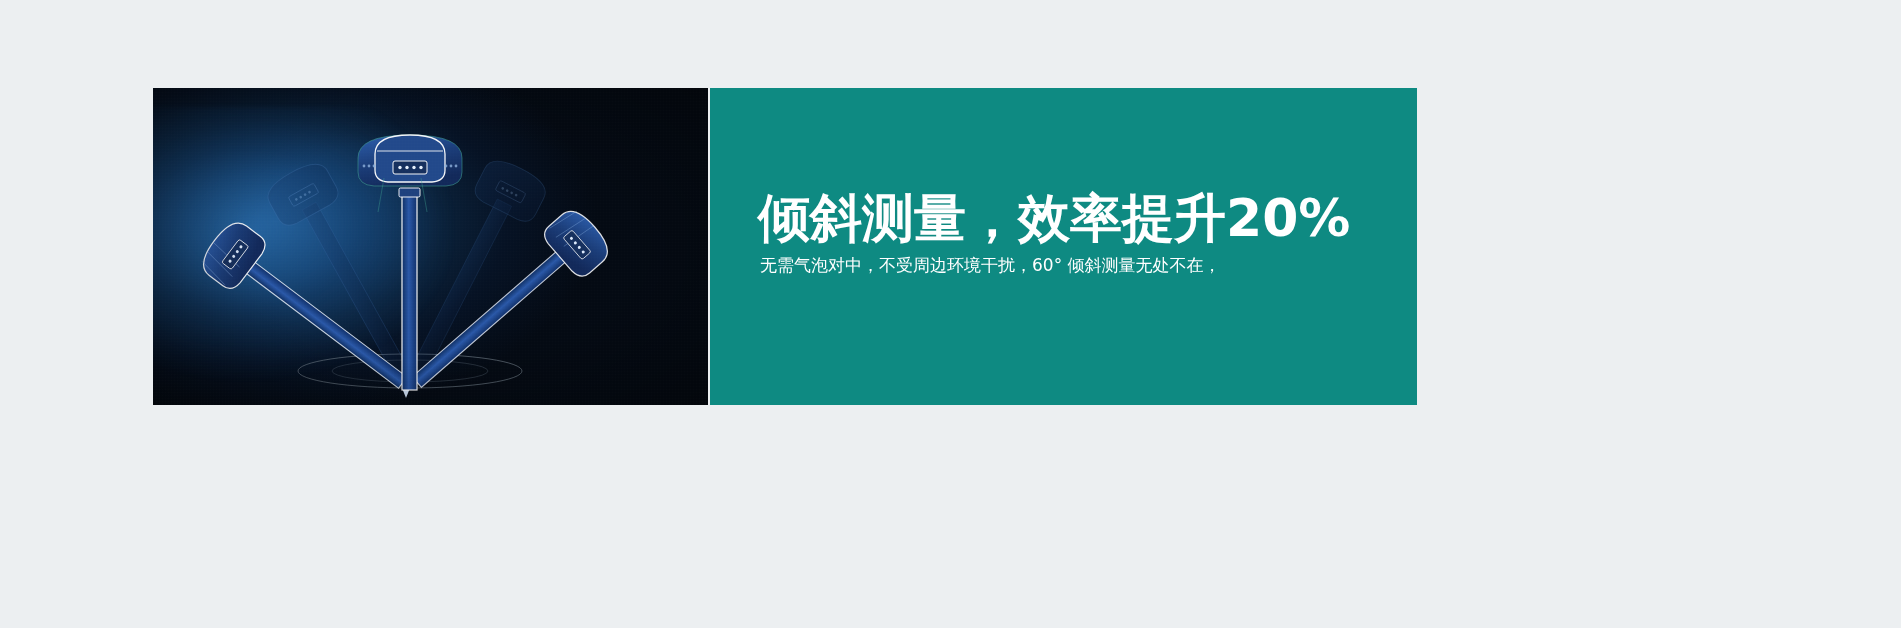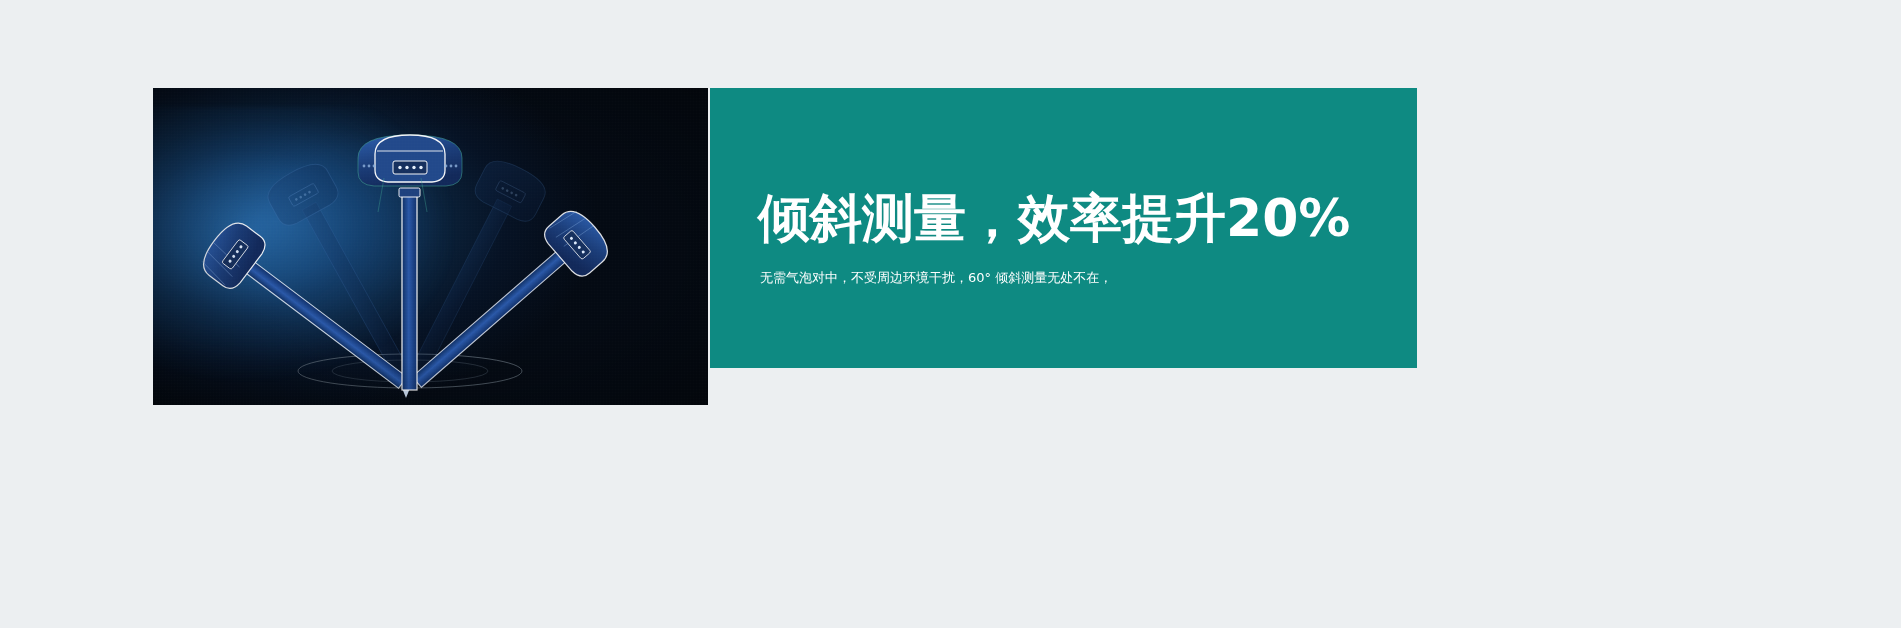--- a/index.html
+++ b/index.html
@@ -68,21 +68,21 @@
     width: 100%;
     height: 100%;
   }
 
   
   .copy-panel {
     position: absolute;
     left: 710px;
     top: 88px;
     width: 707px;
-    height: 280px;
+    height: 317px;
     background: #0e8a82;
   }
   .copy-inner {
     position: absolute;
     left: 48px;
     top: 0;
     right: 26px;
     height: 100%;
   }
   .headline {
@@ -94,23 +94,23 @@
     line-height: 1.06;
     font-weight: 700;
     color: #ffffff;
     letter-spacing: 0px;
     white-space: nowrap;
     font-family: "DejaVu Sans", "Liberation Sans", sans-serif;
   }
   .body-copy {
     position: absolute;
     left: 2px;
-    top: 177px;
+    top: 164px;
     margin: 0;
-    font-size: 13px;
+    font-size: 17px;
     line-height: 26px;
     color: #ffffff;
     font-family: "DejaVu Sans", "Liberation Sans", sans-serif;
     font-weight: 400;
   }
   .body-copy .line { display: block; white-space: nowrap; }
 </style>
 </head>
 <body>
 

